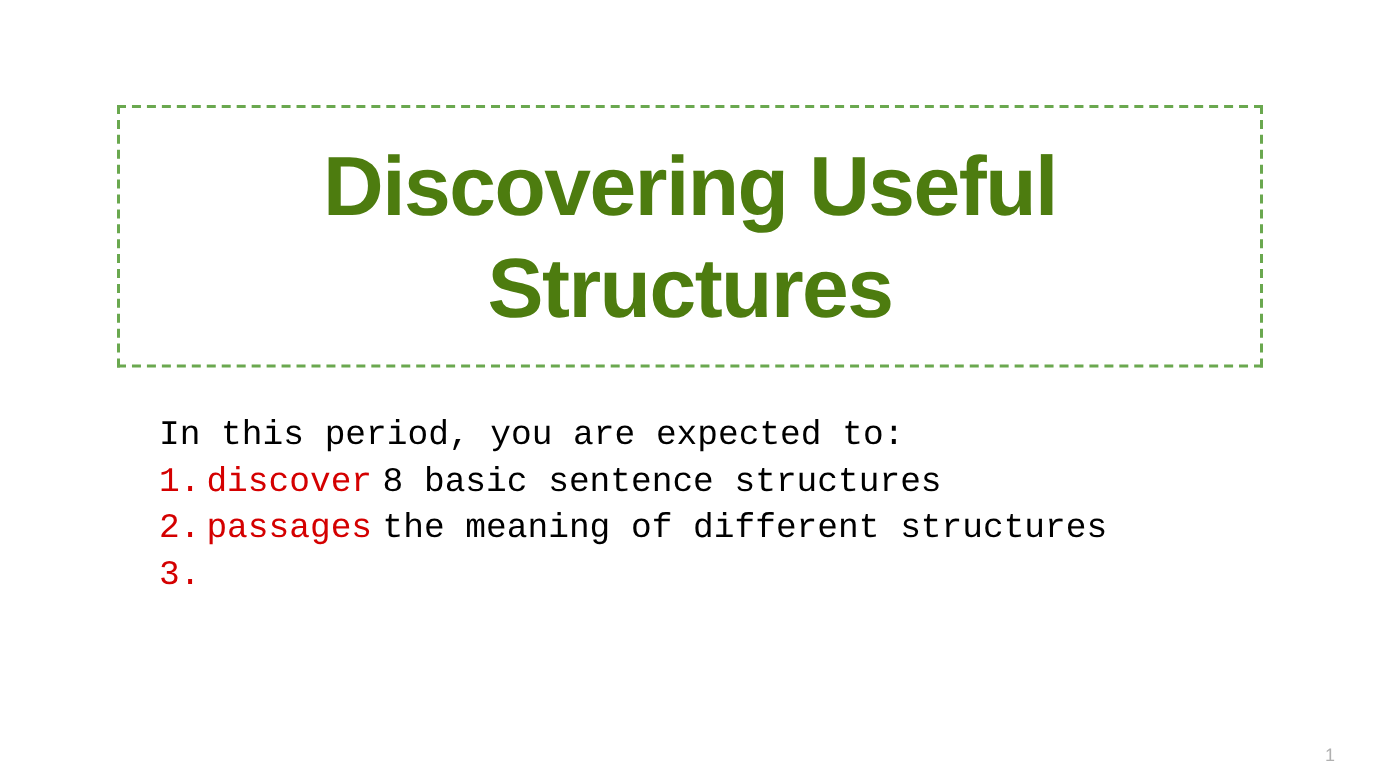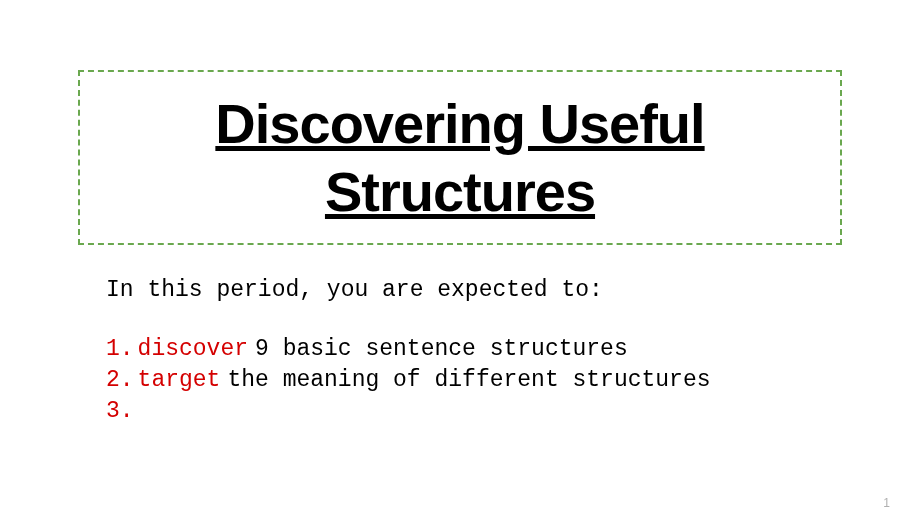--- a/index.html
+++ b/index.html
@@ -24,36 +24,34 @@
       display: flex;
       align-items: center;
       justify-content: center;
       text-align: center;
     }
     .title-text {
       font-family: Arial Black, Arial, sans-serif;
       font-weight: 900;
       font-size: 56px;
       line-height: 1.2;
-      color: #000000;
+      color: #4d7c0f;
       letter-spacing: -1px;
-      text-decoration: underline;
     }
     .body-section {
       position: absolute;
       top: 275px;
       left: 106px;
       width: 730px;
       font-family: "Courier New", Courier, monospace;
       font-size: 23px;
       line-height: 1.35;
       color: #000000;
     }
     .intro-line {
-      margin-bottom: 28px;
     }
     .list {
       list-style: none;
       padding-left: 0;
     }
     .list-item {
       display: flex;
       align-items: flex-start;
     }
     .list-number {
@@ -87,27 +85,27 @@
 <div class="title-box">
   <div class="title-text">Discovering Useful Structures</div>
 </div>
 
 <div class="body-section">
   <div class="intro-line">In this period, you are expected to:</div>
   <ol class="list">
     <li class="list-item">
       <span class="list-number">1.</span>
       <span>
-        <span class="list-keyword">discover</span><span class="list-rest">9 basic sentence structures</span>
+        <span class="list-keyword">discover</span><span class="list-rest">8 basic sentence structures</span>
       </span>
     </li>
     <li class="list-item">
       <span class="list-number">2.</span>
       <span>
-        <span class="list-keyword">target</span><span class="list-rest">the meaning of different structures</span>
+        <span class="list-keyword">passages</span><span class="list-rest">the meaning of different structures</span>
       </span>
     </li>
     <li class="list-item">
       <span class="list-number">3.</span>
     </li>
   </ol>
 </div>
 
 <div class="page-number">1</div>
 

